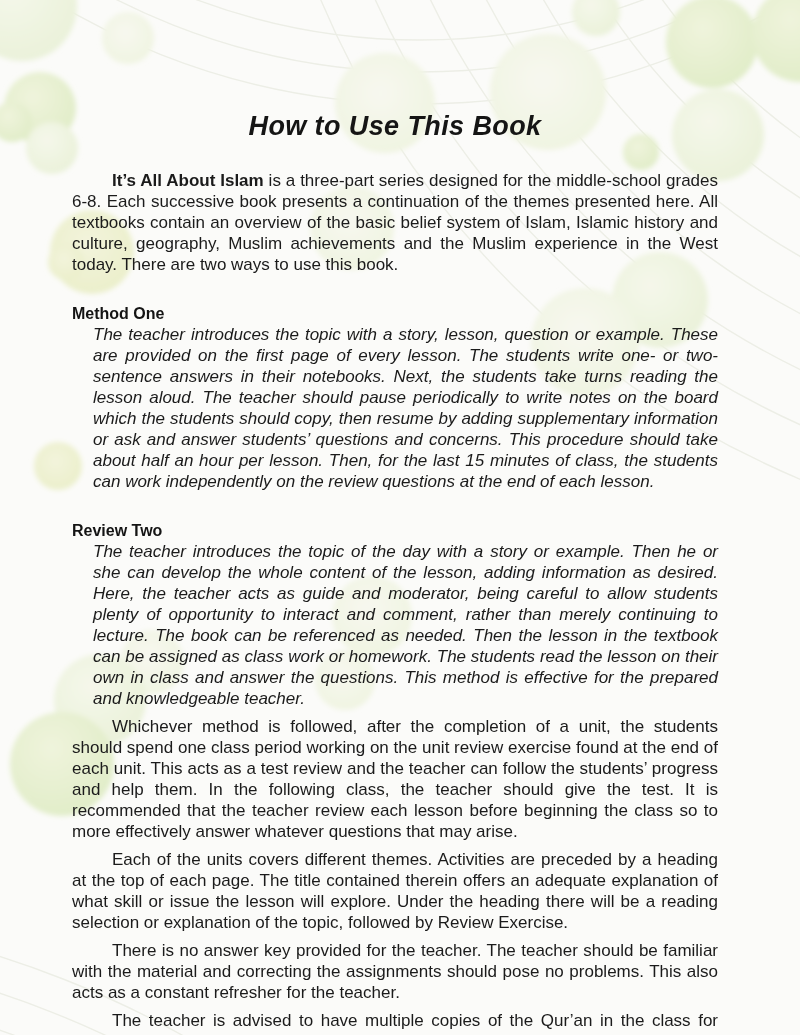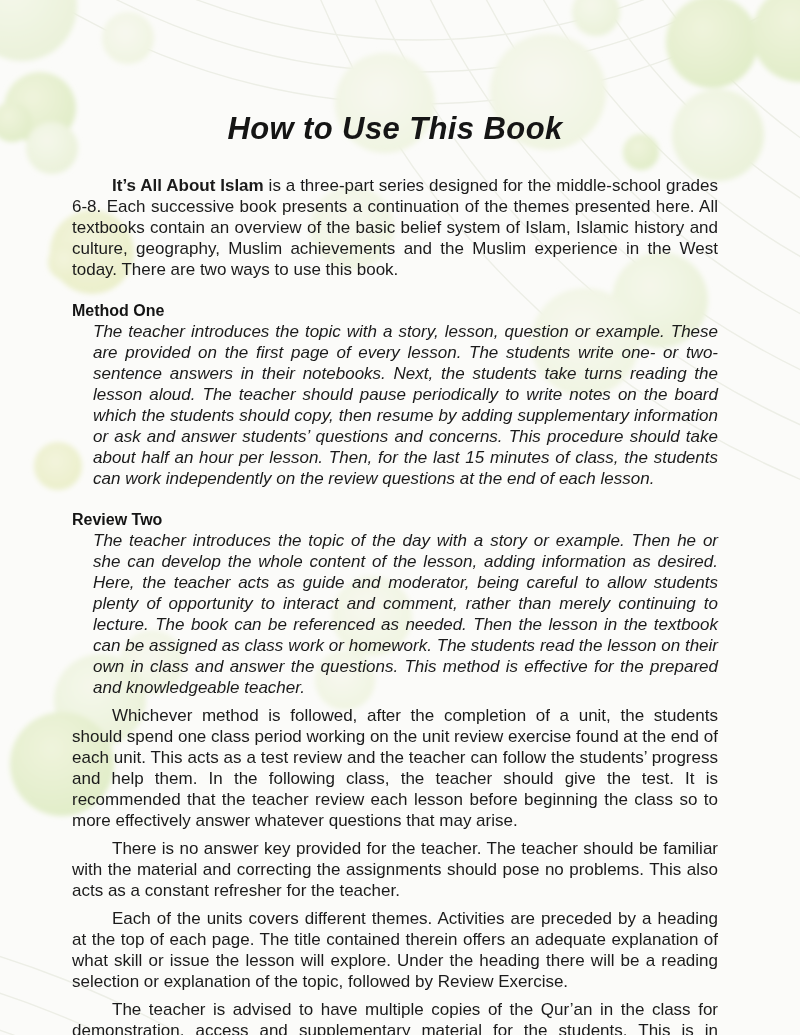--- a/index.html
+++ b/index.html
@@ -20,37 +20,37 @@
   }
   .content {
     position: relative;
     z-index: 1;
     padding: 110px 82px 0 72px;
   }
   .page-title {
     font-family: "Liberation Sans", sans-serif;
     font-style: italic;
     font-weight: 700;
-    font-size: 31px;
+    font-size: 27px;
     line-height: 1.25;
     letter-spacing: 0.4px;
     text-align: center;
     color: #151515;
     margin: 0 0 26px 0;
   }
   p {
     margin: 0;
     font-size: 17px;
     line-height: 21px;
     text-align: justify;
     color: #1b1b1b;
   }
   .first-indent { text-indent: 40px; }
   .lead { font-weight: 700; }
-  .section { margin-top: 20px; }
+  .section { margin-top: 28px; }
   .section-heading {
     font-size: 16px;
     line-height: 21px;
     font-weight: 700;
     color: #141414;
     margin: 0;
     text-align: left;
   }
   .section-body { margin-left: 21px; font-style: italic; }
   .para { margin-top: 7px; }
@@ -138,17 +138,17 @@
     <h2 class="section-heading">Method One</h2>
     <p class="section-body">The teacher introduces the topic with a story, lesson, question or example. These are provided on the first page of every lesson. The students write one- or two-sentence answers in their notebooks. Next, the students take turns reading the lesson aloud. The teacher should pause periodically to write notes on the board which the students should copy, then resume by adding supplementary information or ask and answer students’ questions and concerns. This procedure should take about half an hour per lesson. Then, for the last 15 minutes of class, the students can work independently on the review questions at the end of each lesson.</p>
   </div>
 
   <div class="section">
     <h2 class="section-heading">Review Two</h2>
     <p class="section-body">The teacher introduces the topic of the day with a story or example. Then he or she can develop the whole content of the lesson, adding information as desired. Here, the teacher acts as guide and moderator, being careful to allow students plenty of opportunity to interact and comment, rather than merely continuing to lecture. The book can be referenced as needed. Then the lesson in the textbook can be assigned as class work or homework. The students read the lesson on their own in class and answer the questions. This method is effective for the prepared and knowledgeable teacher.</p>
   </div>
 
   <p class="para first-indent">Whichever method is followed, after the completion of a unit, the students should spend one class period working on the unit review exercise found at the end of each unit. This acts as a test review and the teacher can follow the students’ progress and help them. In the following class, the teacher should give the test. It is recommended that the teacher review each lesson before beginning the class so to more effectively answer whatever questions that may arise.</p>
+  <p class="para first-indent">Each of the units covers different themes. Activities are preceded by a heading at the top of each page. The title contained therein offers an adequate explanation of what skill or issue the lesson will explore. Under the heading there will be a reading selection or explanation of the topic, followed by Review Exercise.</p>
   <p class="para first-indent">There is no answer key provided for the teacher. The teacher should be familiar with the material and correcting the assignments should pose no problems. This also acts as a constant refresher for the teacher.</p>
-  <p class="para first-indent">Each of the units covers different themes. Activities are preceded by a heading at the top of each page. The title contained therein offers an adequate explanation of what skill or issue the lesson will explore. Under the heading there will be a reading selection or explanation of the topic, followed by Review Exercise.</p>
   <p class="para first-indent">The teacher is advised to have multiple copies of the Qur’an in the class for demonstration, access and supplementary material for the students. This is in keeping with our goal of acquainting the students with the Qur’an and how to search it for reference.</p>
 
 </div>
 
 </body></html>

